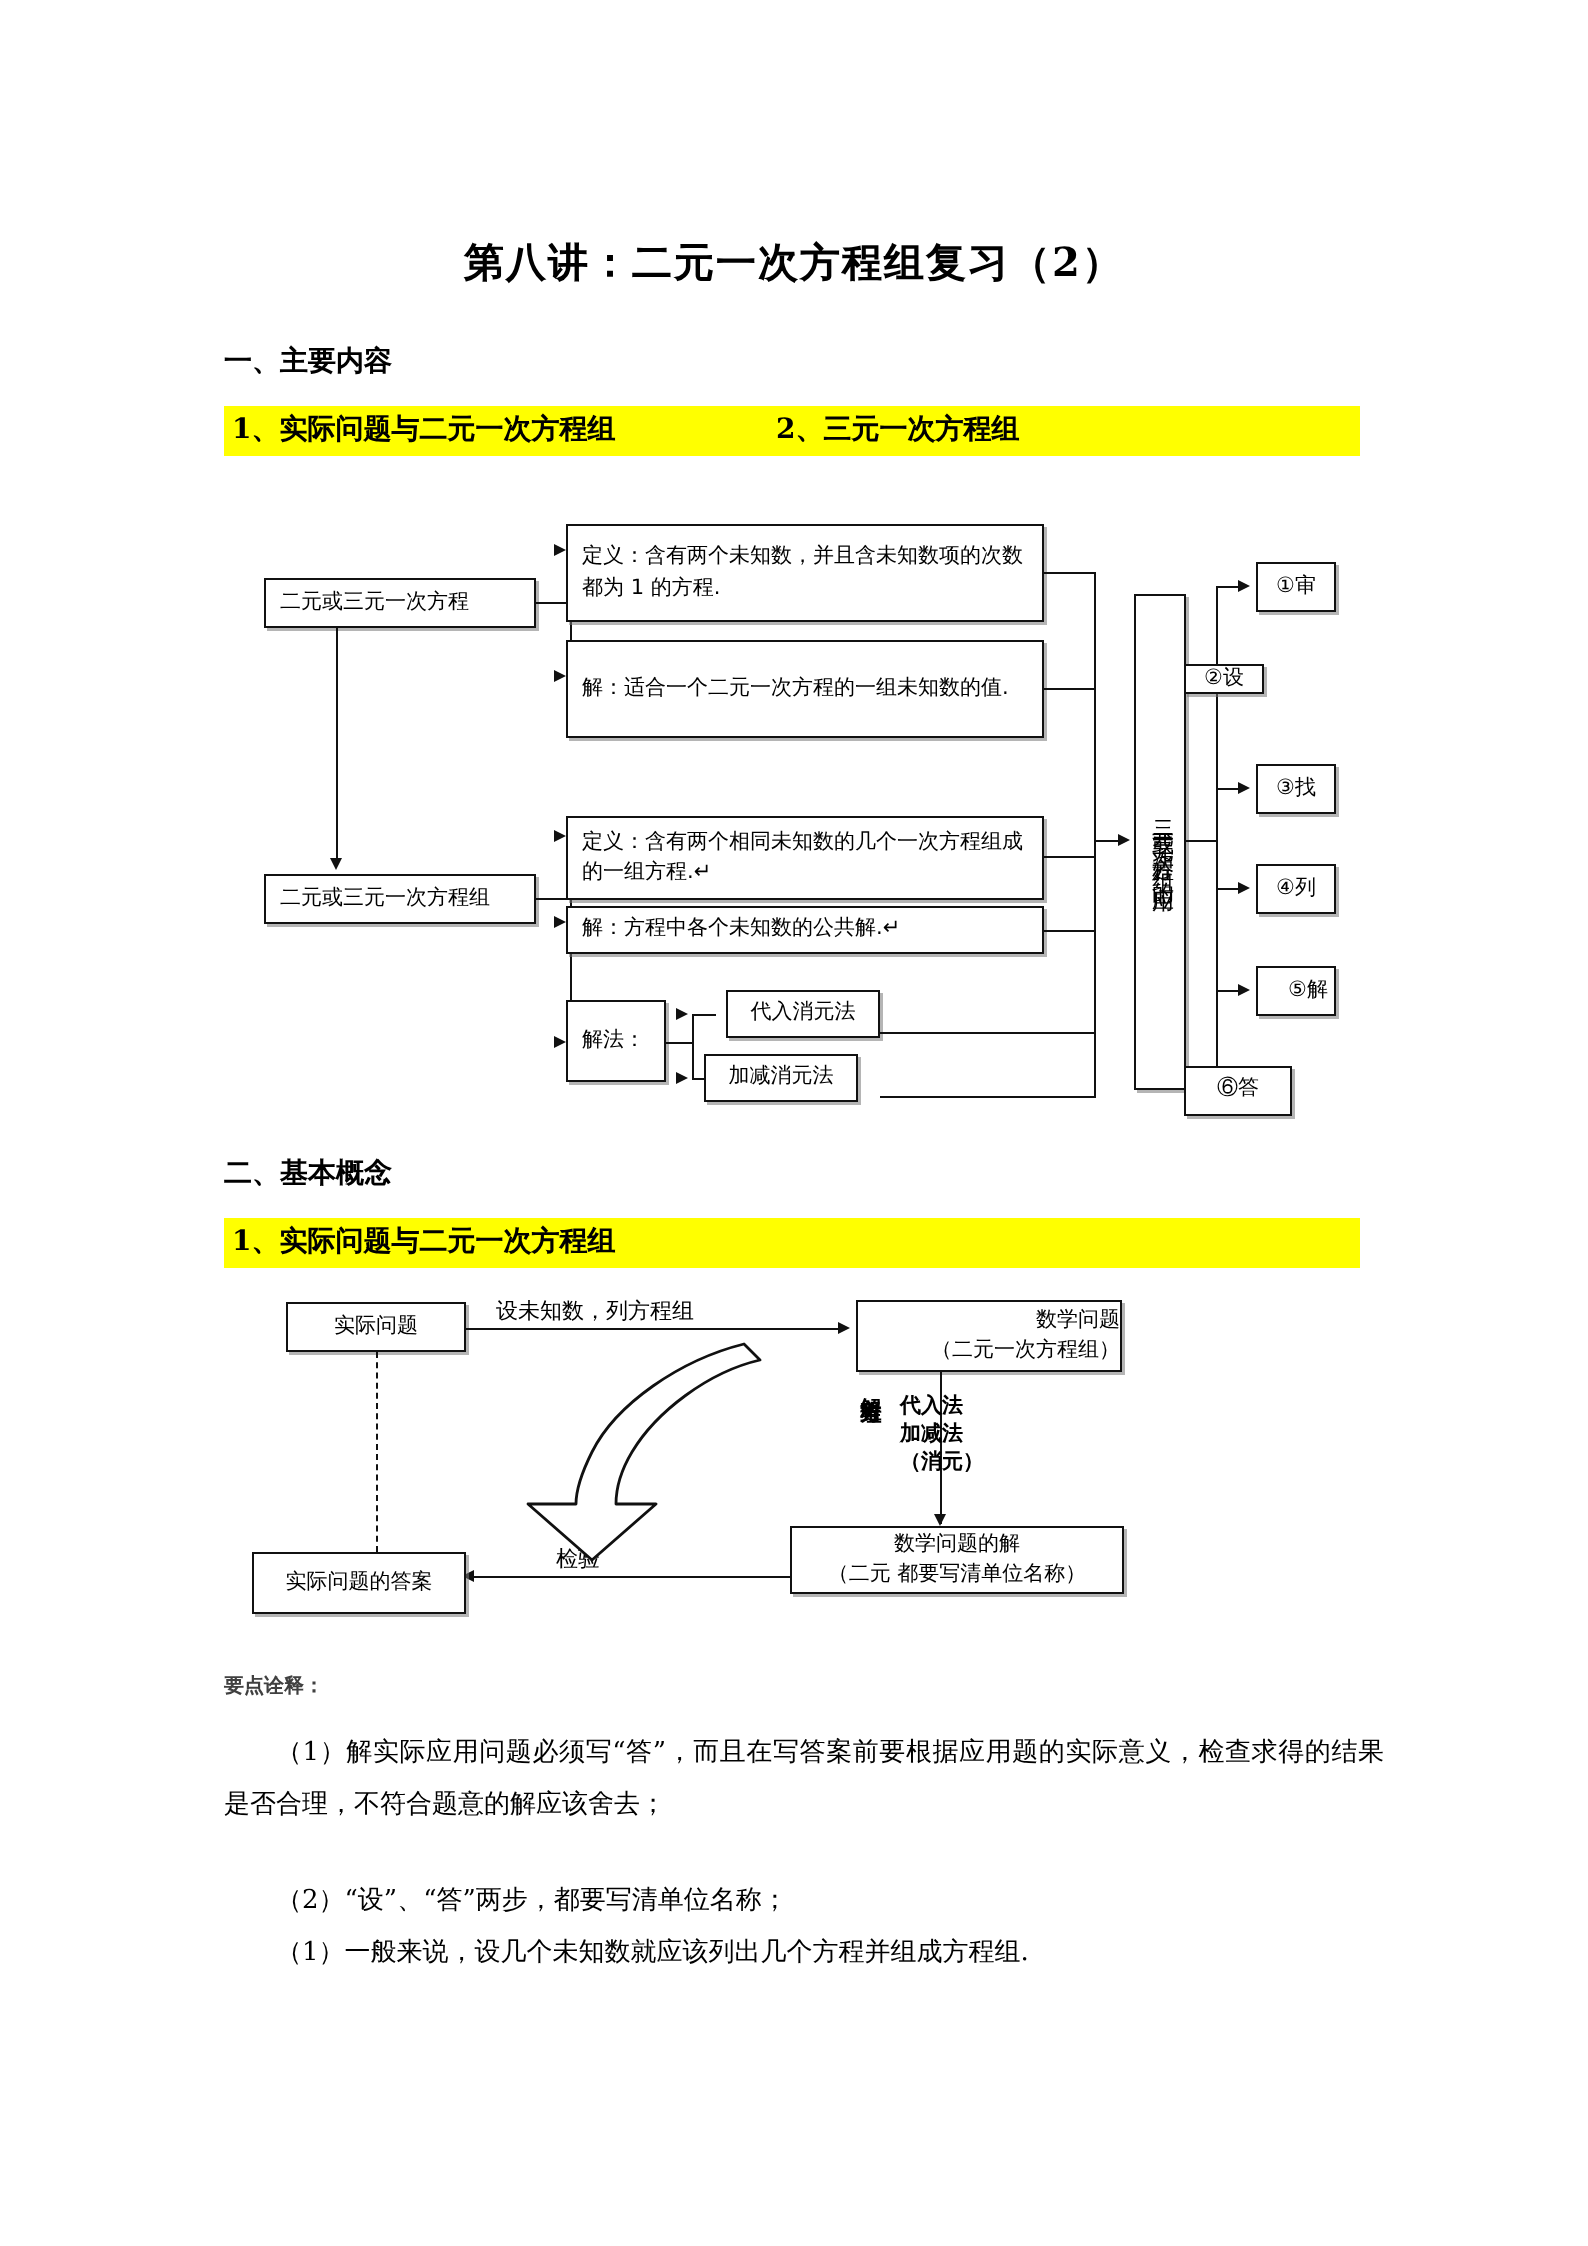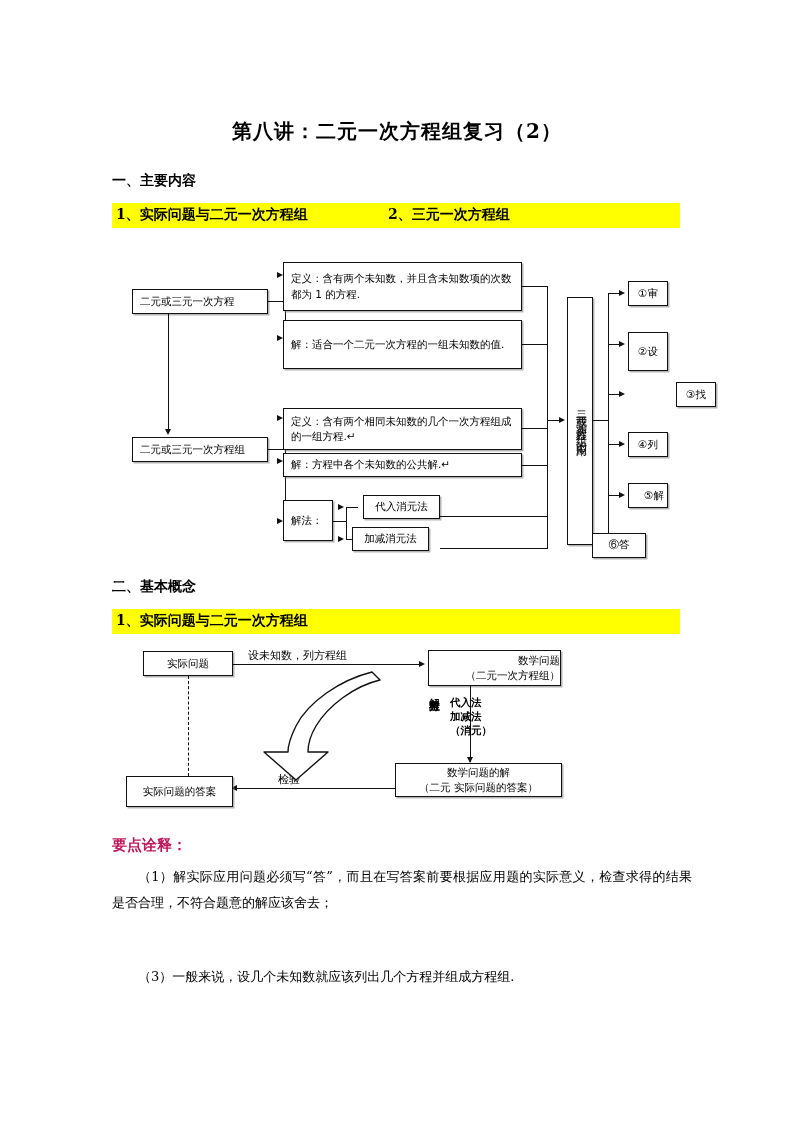--- a/index.html
+++ b/index.html
@@ -143,23 +143,23 @@
     font-family: "DejaVu Serif", "Liberation Serif", serif;
     font-size: 11.5px;
     font-weight: bold;
     letter-spacing: 1px;
   }
 
   
   .note-title {
     position: absolute;
     left: 112px; top: 836px;
-    color: #be185d;
-    font-family: "DejaVu Serif", "Liberation Serif", serif;
-    font-size: 15px;
+    color: #404040;
+    font-family: "DejaVu Serif", "Liberation Serif", serif;
+    font-size: 10px;
     font-weight: bold;
   }
   .para {
     position: absolute;
     left: 112px;
     width: 580px;
     font-family: "DejaVu Serif", "Liberation Serif", serif;
     font-size: 13px;
     line-height: 26px;
     text-align: justify;
@@ -261,27 +261,27 @@
     <div class="vline" style="left:608px; top:293px; height:256px;"></div>
 
     <div class="hline" style="left:608px; top:293px; width:12px;"></div>
     <div class="arrow-r" style="left:619px; top:289.5px;"></div>
     <div class="dbox center" style="left:628px; top:281px; width:40px; height:25px;">
       <span class="inner">①审</span>
     </div>
 
     <div class="hline" style="left:608px; top:344px; width:12px;"></div>
     <div class="arrow-r" style="left:619px; top:340.5px;"></div>
-    <div class="dbox center" style="left:628px; top:332px; width:40px; height:39px;">
+    <div class="dbox center" style="left:592px; top:332px; width:40px; height:15px;">
       <span class="inner">②设</span>
     </div>
 
     <div class="hline" style="left:608px; top:394px; width:12px;"></div>
     <div class="arrow-r" style="left:619px; top:390.5px;"></div>
-    <div class="dbox center" style="left:628px; top:382px; width:40px; height:25px;margin-left:48px;">
+    <div class="dbox center" style="left:628px; top:382px; width:40px; height:25px;">
       <span class="inner">③找</span>
     </div>
 
     <div class="hline" style="left:608px; top:444px; width:12px;"></div>
     <div class="arrow-r" style="left:619px; top:440.5px;"></div>
     <div class="dbox center" style="left:628px; top:432px; width:40px; height:25px;">
       <span class="inner">④列</span>
     </div>
 
     <div class="hline" style="left:608px; top:495px; width:12px;"></div>
@@ -324,21 +324,21 @@
     <div class="vline" style="left:470px; top:686px; height:76px;"></div>
     <div class="arrow-d" style="left:466.5px; top:757px;"></div>
     <div class="vlbl" style="left:428px; top:690px; height:60px; font-size:10.5px;">解方程组</div>
     <div class="lbl-b" style="left:450px; top:696px; font-size:10.5px;">代入法</div>
     <div class="lbl-b" style="left:450px; top:710px; font-size:10.5px;">加减法</div>
     <div class="lbl-b" style="left:450px; top:724px; font-size:10.5px;">（消元）</div>
 
     <div class="dbox center" style="left:395px; top:763px; width:167px; height:34px;">
       <span class="inner">
         <span>数学问题的解</span><br>
-        <span>（二元 实际问题的答案）</span>
+        <span>（二元 都要写清单位名称）</span>
       </span>
     </div>
 
     <div class="hline" style="left:233px; top:788px; width:162px;"></div>
     <div class="arrow-l" style="left:231px; top:784.5px;"></div>
     <div class="lbl" style="left:278px; top:772px;">检验</div>
 
     <div class="dbox center" style="left:126px; top:776px; width:107px; height:31px;">
       <span class="inner">实际问题的答案</span>
     </div>
@@ -356,15 +356,16 @@
                L 58 84
                C 58 76, 60 68, 66 58
                C 78 38, 104 18, 130 12
                Z" fill="#ffffff" stroke="#111111" stroke-width="1.4" stroke-linejoin="round"></path>
     </svg>
 
   </div>
 
   <div class="note-title">要点诠释：</div>
   <div class="para p1 indent">（1）解实际应用问题必须写“答”，而且在写答案前要根据应用题的实际意义，检查求得的结果是否合理，不符合题意的解应该舍去；</div>
-  <div class="para p3 indent">（3）一般来说，设几个未知数就应该列出几个方程并组成方程组.</div>
+  <div class="para p2 indent">（2）“设”、“答”两步，都要写清单位名称；</div>
+  <div class="para p3 indent">（1）一般来说，设几个未知数就应该列出几个方程并组成方程组.</div>
 
 </div>
 
 </body></html>

